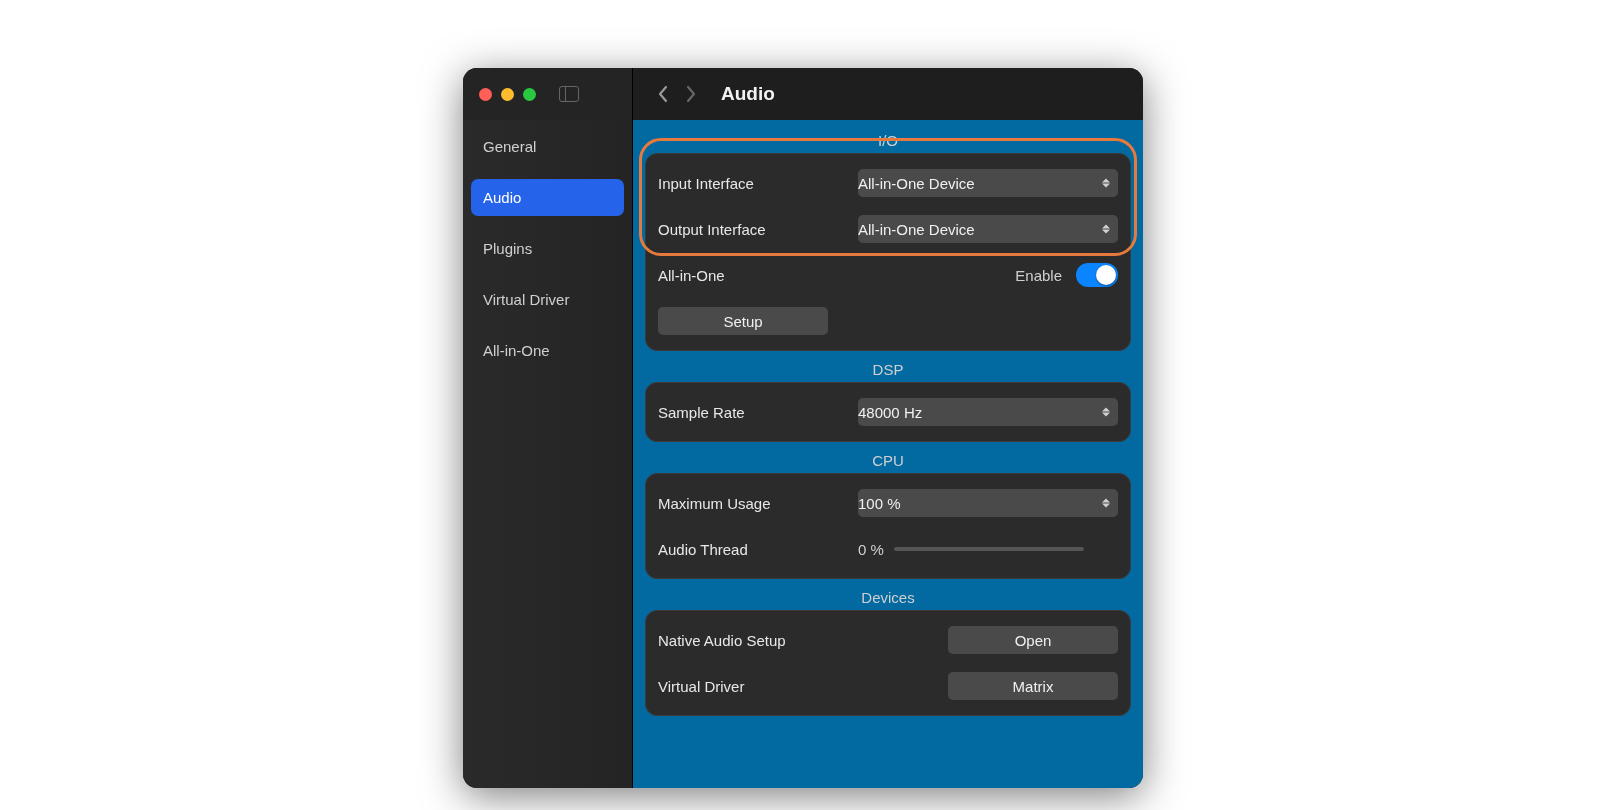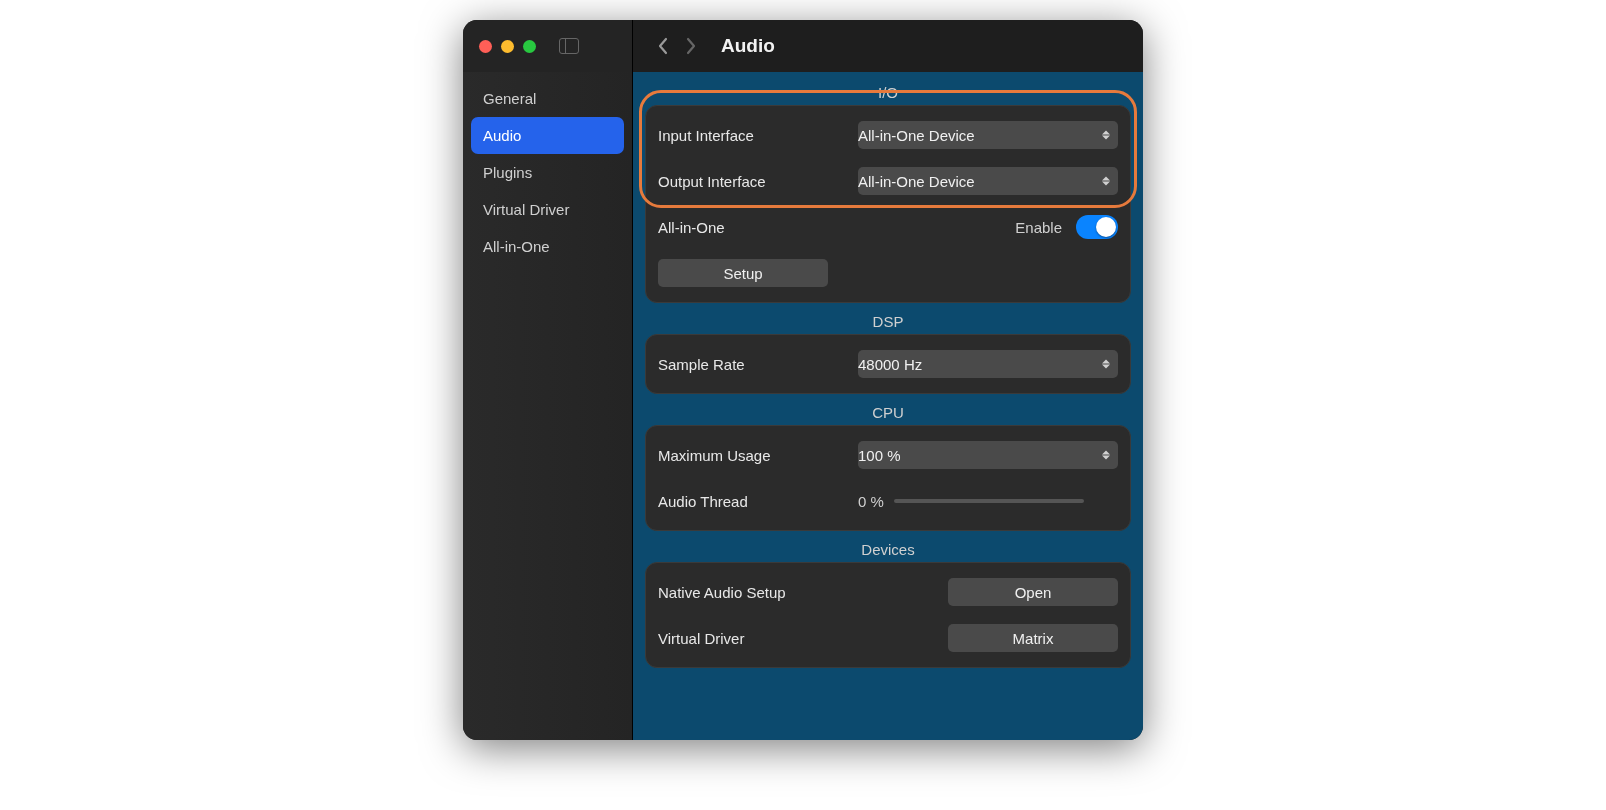--- a/index.html
+++ b/index.html
@@ -16,20 +16,21 @@
 
     .window {
       width: 680px;
       height: 720px;
       background: #1e1e1e;
       border-radius: 14px;
       overflow: hidden;
       display: flex;
       flex-direction: column;
       box-shadow: 0 8px 40px rgba(0,0,0,0.5);
+      margin-top: 48px;
     }
 
     .titlebar-row {
       display: flex;
       width: 100%;
       height: 52px;
       align-items: center;
     }
 
     .titlebar-left {
@@ -88,38 +89,38 @@
       overflow: hidden;
     }
 
     .sidebar {
       width: 170px;
       background: linear-gradient(to right, #2a2a2a, #242424);
       border-right: 1px solid #000;
       padding: 8px;
       display: flex;
       flex-direction: column;
-      gap: 0;
+      gap: 14px;
     }
 
     .sidebar-item {
       padding: 10px 12px;
       color: #d0d0d0;
       font-size: 15px;
       border-radius: 7px;
       cursor: pointer;
     }
     .sidebar-item.active {
       background: #2563eb;
       color: #ffffff;
     }
 
     .content {
       flex: 1;
-      background: #0c4a6e;
+      background: #0369a1;
       padding: 4px 0 12px 0;
       overflow: hidden;
     }
 
     .section-title {
       text-align: center;
       color: #d0d0d0;
       font-size: 15px;
       margin: 8px 0 4px 0;
     }

